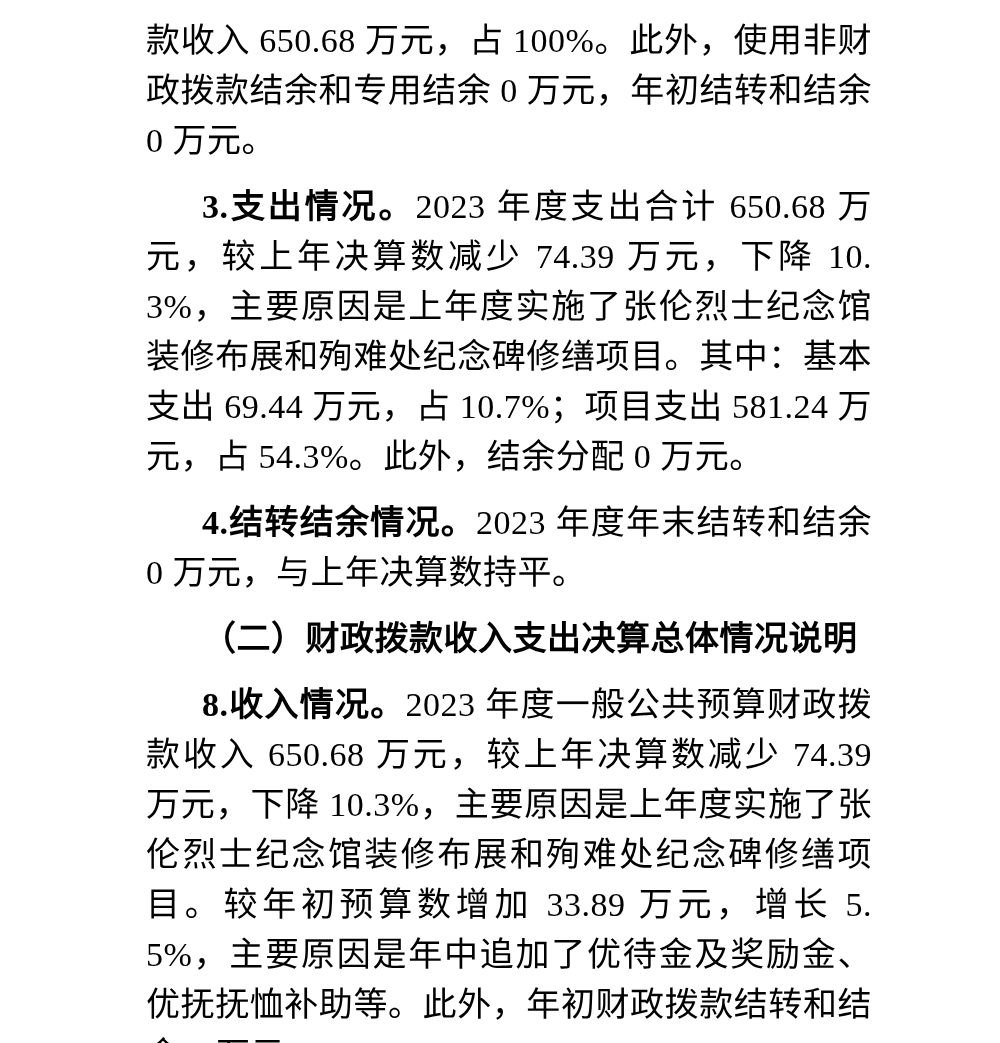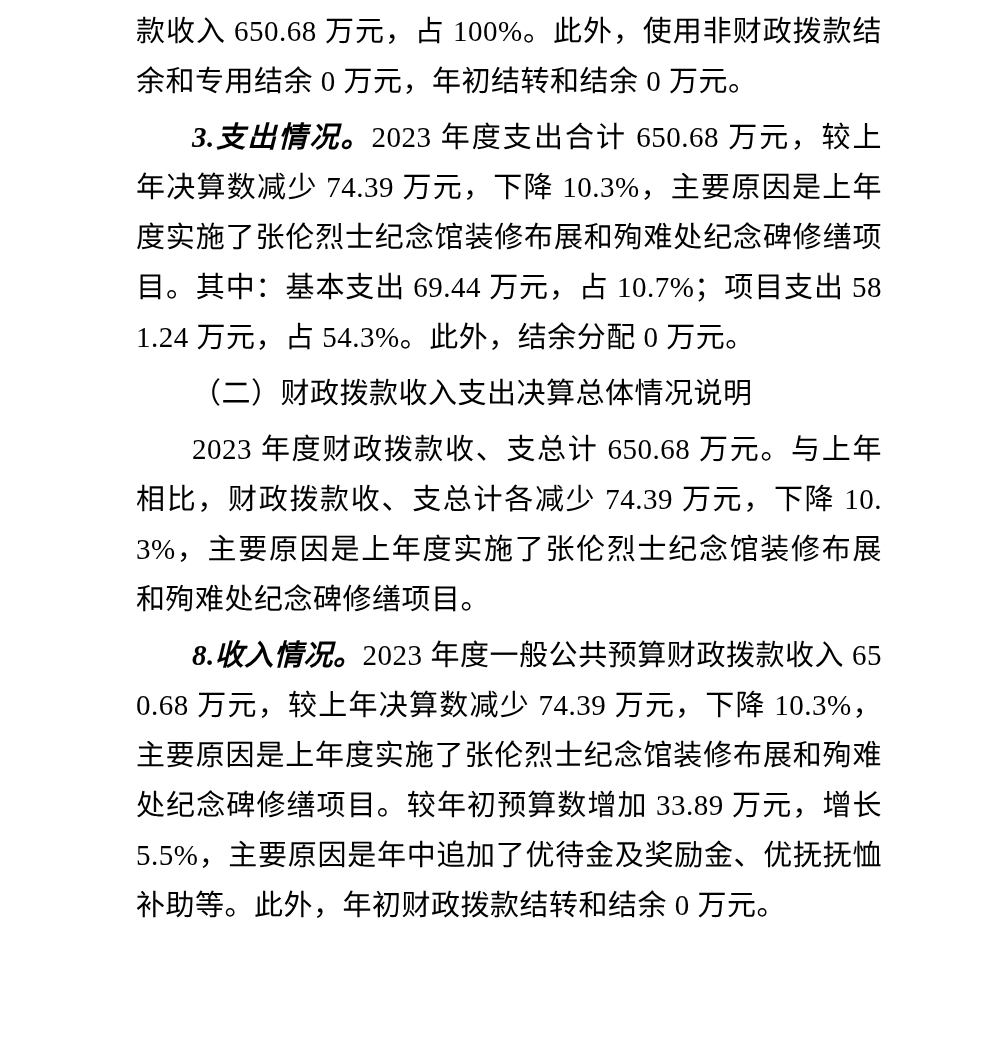--- a/index.html
+++ b/index.html
@@ -14,49 +14,48 @@
     font-family: "Liberation Serif", "DejaVu Serif", serif;
     overflow: hidden;
   }
   .page {
     position: absolute;
     left: 130px;
     top: 0;
     width: 758px;
   }
   .para {
-    margin: 6px;
-    font-size: 29px;
+    margin: 16px;
+    font-size: 34px;
     line-height: 50px;
     text-align: justify;
     text-justify: inter-ideograph;
     letter-spacing: 0.5px;
     word-break: break-all;
   }
   .indent {
     text-indent: 56px;
   }
   .lead {
     font-weight: bold;
-    font-style: italic;
   }
   .heading {
-    font-weight: normal;
+    font-weight: bold;
   }
 </style>
 </head>
 <body>
 
 <div class="page">
 
   <p class="para"><span>款收入 650.68 万元，占 100%。此外，使用非财政拨款结余和专用结余 0 万元，年初结转和结余 0 万元。</span></p>
 
   <p class="para indent"><span class="lead">3.支出情况。</span><span>2023 年度支出合计 650.68 万元，较上年决算数减少 74.39 万元，下降 10.3%，主要原因是上年度实施了张伦烈士纪念馆装修布展和殉难处纪念碑修缮项目。其中：基本支出 69.44 万元，占 10.7%；项目支出 581.24 万元，占 54.3%。此外，结余分配 0 万元。</span></p>
 
+  <p class="para indent"><span class="lead">4.结转结余情况。</span><span>2023 年度年末结转和结余 0 万元，与上年决算数持平。</span></p>
 
   <p class="para indent heading"><span>（二）财政拨款收入支出决算总体情况说明</span></p>
 
-  <p class="para indent"><span>2023 年度财政拨款收、支总计 650.68 万元。与上年相比，财政拨款收、支总计各减少 74.39 万元，下降 10.3%，主要原因是上年度实施了张伦烈士纪念馆装修布展和殉难处纪念碑修缮项目。</span></p>
 
 
   <p class="para indent"><span class="lead">8.收入情况。</span><span>2023 年度一般公共预算财政拨款收入 650.68 万元，较上年决算数减少 74.39 万元，下降 10.3%，主要原因是上年度实施了张伦烈士纪念馆装修布展和殉难处纪念碑修缮项目。较年初预算数增加 33.89 万元，增长 5.5%，主要原因是年中追加了优待金及奖励金、优抚抚恤补助等。此外，年初财政拨款结转和结余 0 万元。</span></p>
 
 </div>
 
 </body></html>

